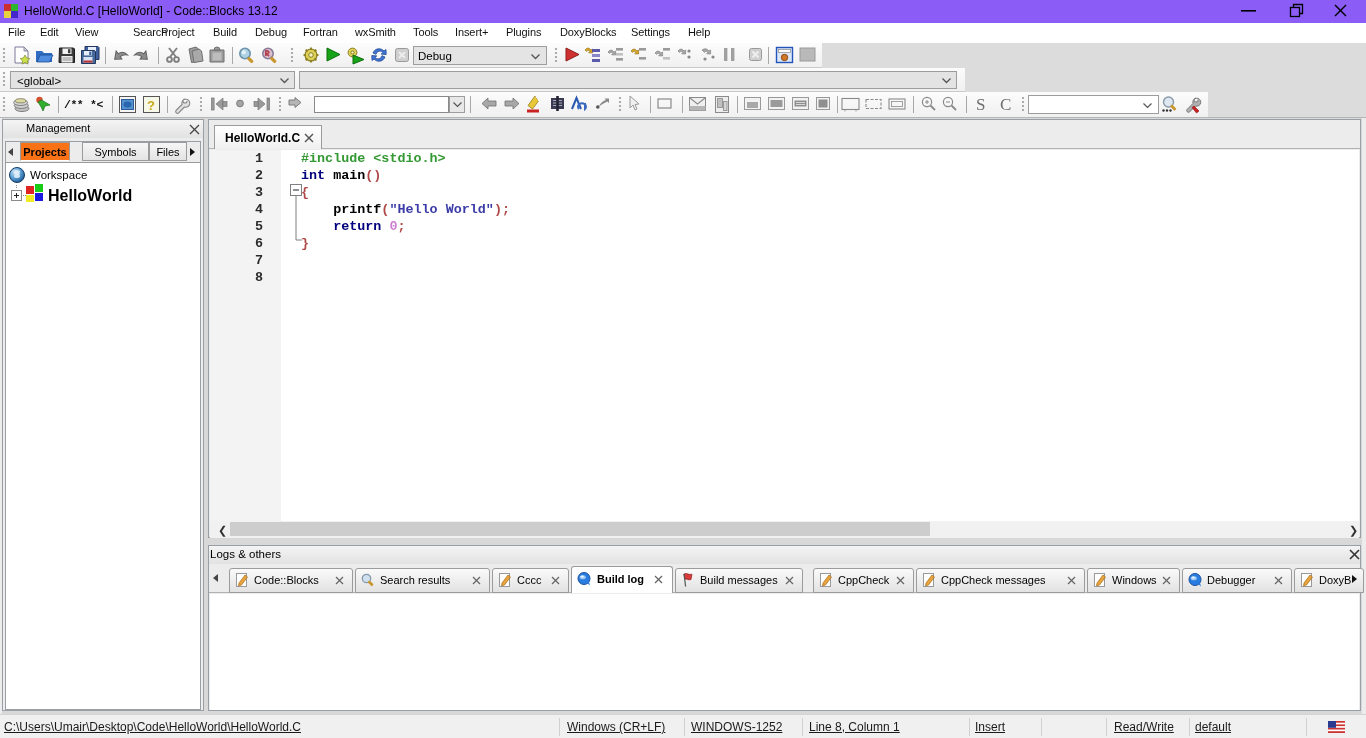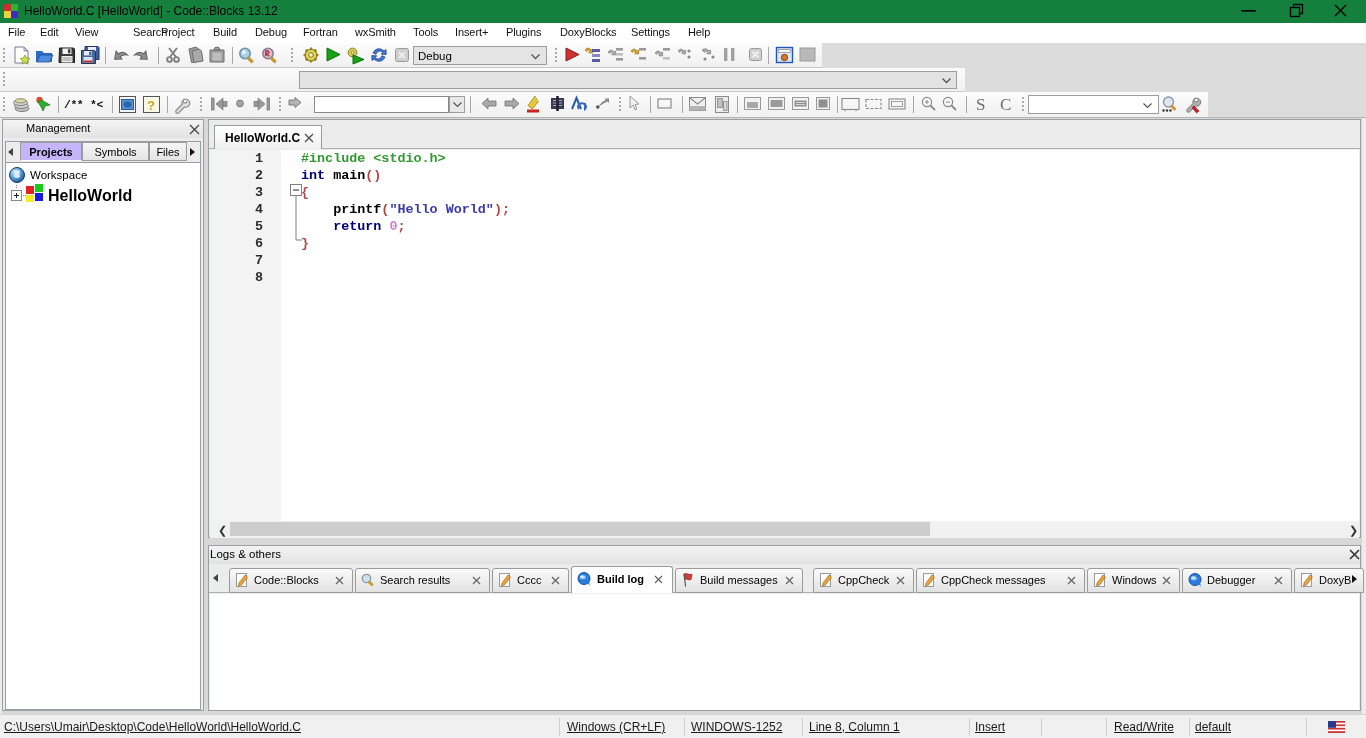--- a/index.html
+++ b/index.html
@@ -1,21 +1,21 @@
 <!DOCTYPE html>
 <html><head>
 <meta charset="utf-8">
 <style>
 * { margin:0; padding:0; box-sizing:border-box; }
 html,body { width:1366px; height:738px; overflow:hidden; font-family:"Liberation Sans", sans-serif; }
 #app { position:absolute; left:0; top:0; width:1366px; height:738px; background:#dcdcdc; }
 .abs { position:absolute; }
 
 
-#titlebar { left:0; top:0; width:1366px; height:23px; background:#15803d; }
+#titlebar { left:0; top:0; width:1366px; height:23px; background:#8b5cf6; }
 #title-text { left:24px; top:4px; font-size:12px; color:#000; white-space:nowrap; }
 
 
 #menubar { left:0; top:23px; width:1366px; height:20px; background:#ffffff; font-size:11px; letter-spacing:-0.1px; color:#111; }
 #menubar span { position:absolute; top:3px; white-space:nowrap; }
 
 
 .tbrow { left:0; background:linear-gradient(#fcfcfc,#f0f0f0); border-bottom:1px solid #c9c9c9; }
 .dock { background:#dcdcdc; }
 
@@ -300,20 +300,26 @@
   <div class="abs dock" style="left:822px; top:43px; width:544px; height:25px;"></div>
   <div id="row2" class="abs tbrow" style="top:68px; width:965px; height:24px;">
     <svg width="12" height="24" style="position:absolute;left:0;top:0">
         <g fill="#999">
           <circle cx="4" cy="5" r="1.1"></circle>
           <circle cx="4" cy="9" r="1.1"></circle>
           <circle cx="4" cy="13" r="1.1"></circle>
           <circle cx="4" cy="17" r="1.1"></circle>
         </g>
       </svg>
+    <div class="abs" style="left:10px;top:3px;width:285px;height:18px;background:#e3e3e3;border:1px solid #9d9d9d;">
+      <span class="abs" style="left:6px;top:2.5px;font-size:11.5px;color:#000;">&lt;global&gt;</span>
+      <svg class="abs" style="right:5px;top:6px" width="9" height="6">
+          <path d="M0.5 0.5 L4.5 4.5 L8.5 0.5" stroke="#555" stroke-width="1.3" fill="none"></path>
+        </svg>
+    </div>
     <div class="abs" style="left:299px;top:3px;width:658px;height:18px;background:#e3e3e3;border:1px solid #9d9d9d;">
       <svg class="abs" style="right:5px;top:6px" width="9" height="6">
           <path d="M0.5 0.5 L4.5 4.5 L8.5 0.5" stroke="#555" stroke-width="1.3" fill="none"></path>
         </svg>
     </div>
   </div>
   <div class="abs dock" style="left:965px; top:68px; width:401px; height:24px;"></div>
   <div id="row3" class="abs tbrow" style="top:92px; width:1208px; height:26px; border-bottom:1px solid #b5b5b5;">
   <svg width="1208" height="25" style="position:absolute;left:0;top:0">
     <g fill="#999">
@@ -532,21 +538,21 @@
       <svg class="abs" style="left:186px;top:4px" width="11" height="11">
           <g stroke="#444" stroke-width="1.3">
             <line x1="1" y1="1" x2="10" y2="10"></line>
             <line x1="10" y1="1" x2="1" y2="10"></line>
           </g>
         </svg>
     </div>
     <div id="mgmt-inner" class="abs">
       <div class="abs" style="left:0;top:0;width:194px;height:21px;background:#ececec;border-bottom:1px solid #9b9b9b;"></div>
       <div class="abs" style="left:2px;top:6px;width:0;height:0;border-top:4px solid transparent;border-bottom:4px solid transparent;border-right:5px solid #444;"></div>
-      <div class="ntab" style="left:14px; width:62px; background:#c4b5fd; border-bottom:1px solid #fff; font-weight:bold;">Projects</div>
+      <div class="ntab" style="left:14px; width:50px; background:#f97316; border-bottom:1px solid #fff; font-weight:bold;">Projects</div>
       <div class="ntab" style="left:76px; width:67px;">Symbols</div>
       <div class="ntab" style="left:143px; width:38px;">Files</div>
       <div class="abs" style="left:184px;top:6px;width:0;height:0;border-top:4px solid transparent;border-bottom:4px solid transparent;border-left:5px solid #111;"></div>
 
       <svg class="abs" style="left:3px;top:25px" width="18" height="18">
         <defs>
             <radialGradient id="glb" cx="0.35" cy="0.3" r="0.8">
               <stop offset="0" stop-color="#cfe6f8"></stop>
               <stop offset="0.5" stop-color="#5a9fd4"></stop>
               <stop offset="1" stop-color="#1a4f8a"></stop>

